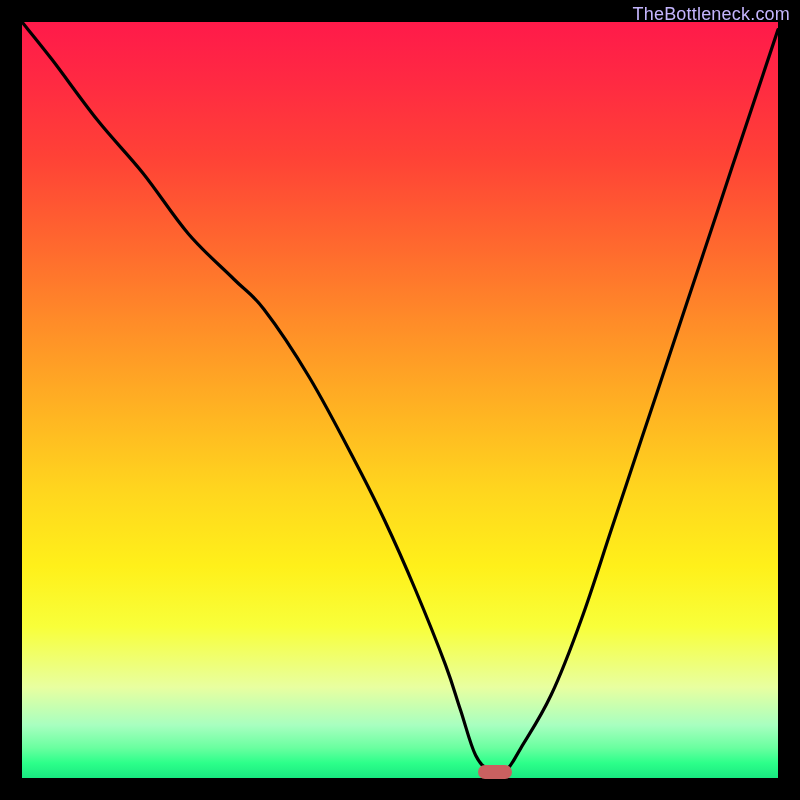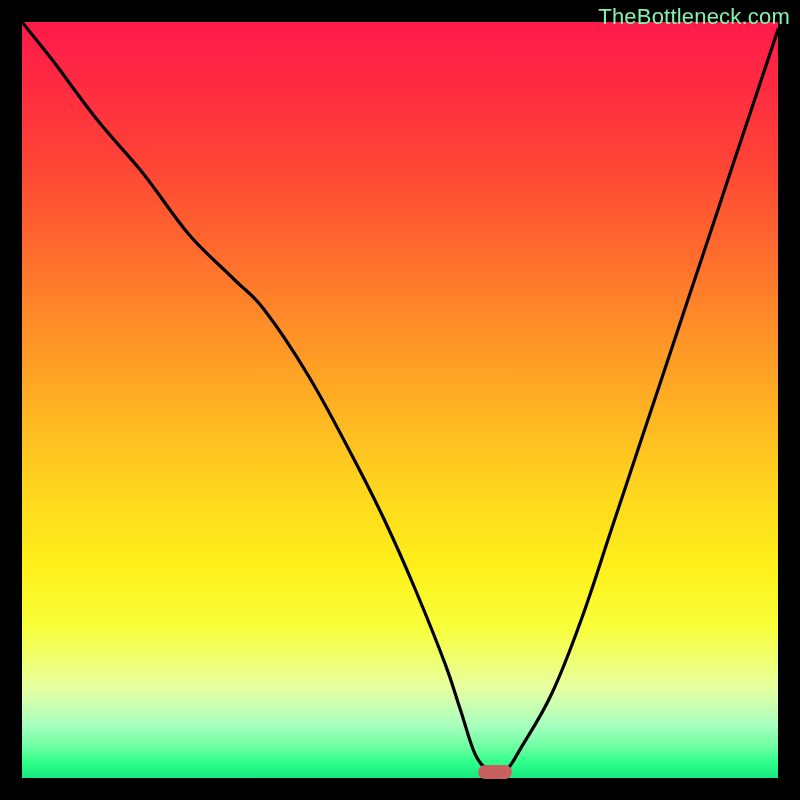--- a/index.html
+++ b/index.html
@@ -52,22 +52,22 @@
     position: absolute;
     width: 34px;
     height: 14px;
     border-radius: 7px;
     background: #c96060;
   }
   .watermark {
     position: absolute;
     top: 4px;
     right: 10px;
-    color: #86efac;
-    font-size: 22px;
+    color: #c4b5fd;
+    font-size: 18px;
     font-weight: 500;
     letter-spacing: 0.2px;
     user-select: none;
   }
 </style>
 </head>
 <body>
 
 <div class="frame">
 

